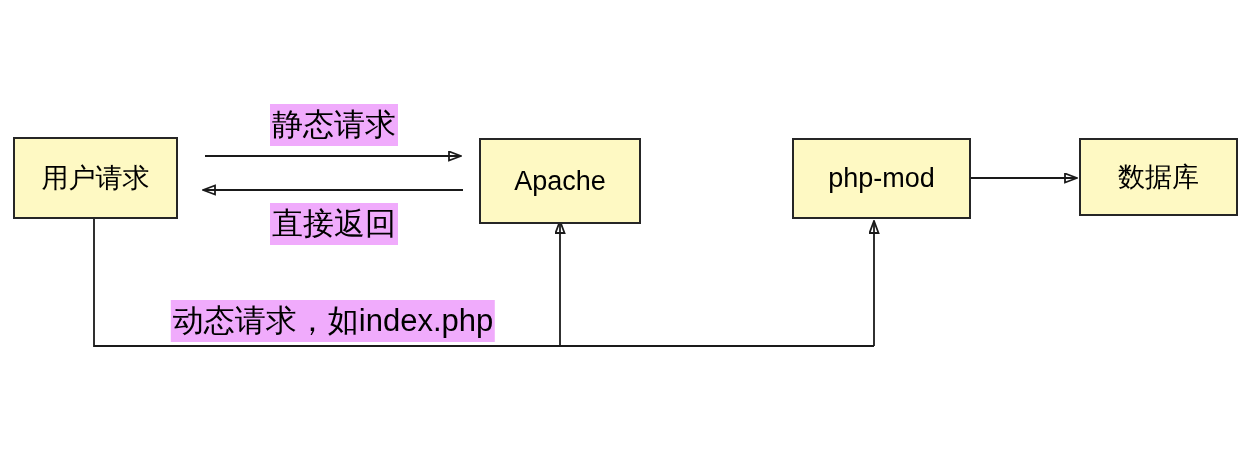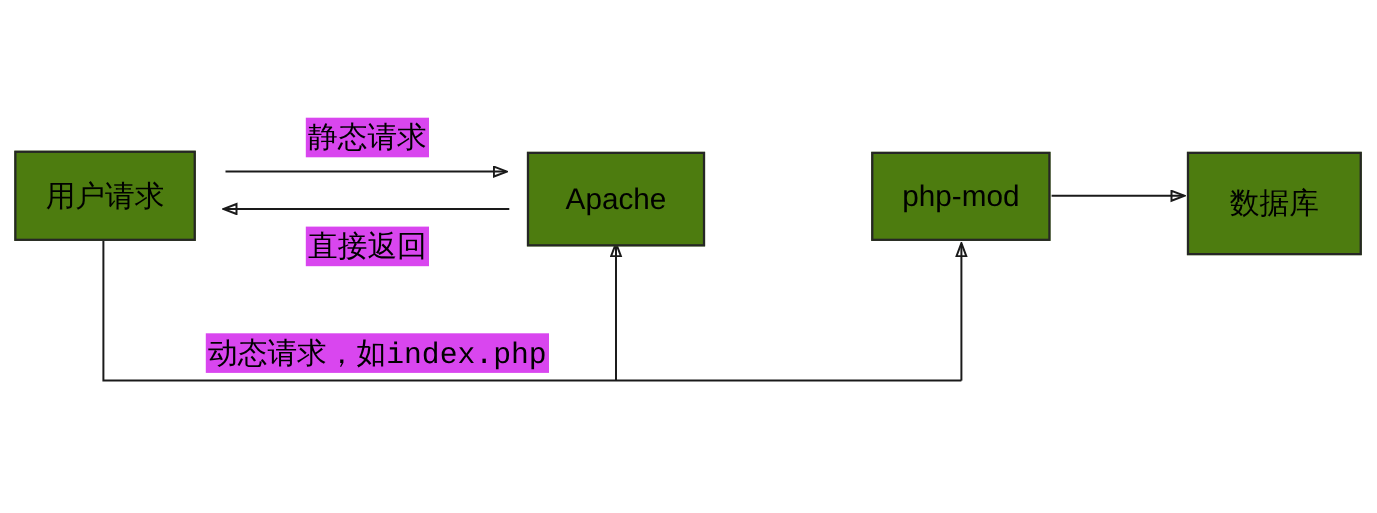--- a/index.html
+++ b/index.html
@@ -13,44 +13,43 @@
     height: 466px;
     background: #ffffff;
     font-family: "Liberation Sans", "DejaVu Sans", sans-serif;
     color: #000000;
     overflow: hidden;
   }
   .node {
     position: absolute;
     box-sizing: border-box;
     border: 2px solid #262626;
-    background: #4d7c0f;
+    background: #fef9c3;
     display: flex;
     align-items: center;
     justify-content: center;
     font-size: 27px;
     white-space: nowrap;
   }
   #node-user-request { left: 13px;   top: 137px; width: 165px; height: 82px; }
   #node-apache       { left: 479px;  top: 138px; width: 162px; height: 86px; }
-  #node-php-mod      { left: 792px;  top: 138px; width: 163px; height: 81px; }
-  #node-database     { left: 1079px; top: 138px; width: 159px; height: 94px; }
+  #node-php-mod      { left: 792px;  top: 138px; width: 179px; height: 81px; }
+  #node-database     { left: 1079px; top: 138px; width: 159px; height: 78px; }
 
   .edge-label {
     position: absolute;
     transform: translate(-50%, -50%);
-    font-size: 27px;
+    font-size: 31px;
     white-space: nowrap;
-    background: #d946ef;
+    background: #f0abfc;
     padding: 0 2px;
-    font-family: Liberation Mono, monospace;
   }
   #label-static-request  { left: 334px; top: 125px; }
   #label-direct-return   { left: 334px; top: 224px; text-align: right; }
-  #label-dynamic-request { left: 343px; top: 321px; }
+  #label-dynamic-request { left: 333px; top: 321px; }
   #label-php-parse       { left: 706px; top: 318px; }
 
   #wires {
     position: absolute;
     left: 0; top: 0;
     width: 1252px;
     height: 466px;
   }
   #wires path {
     stroke: #1a1a1a;

